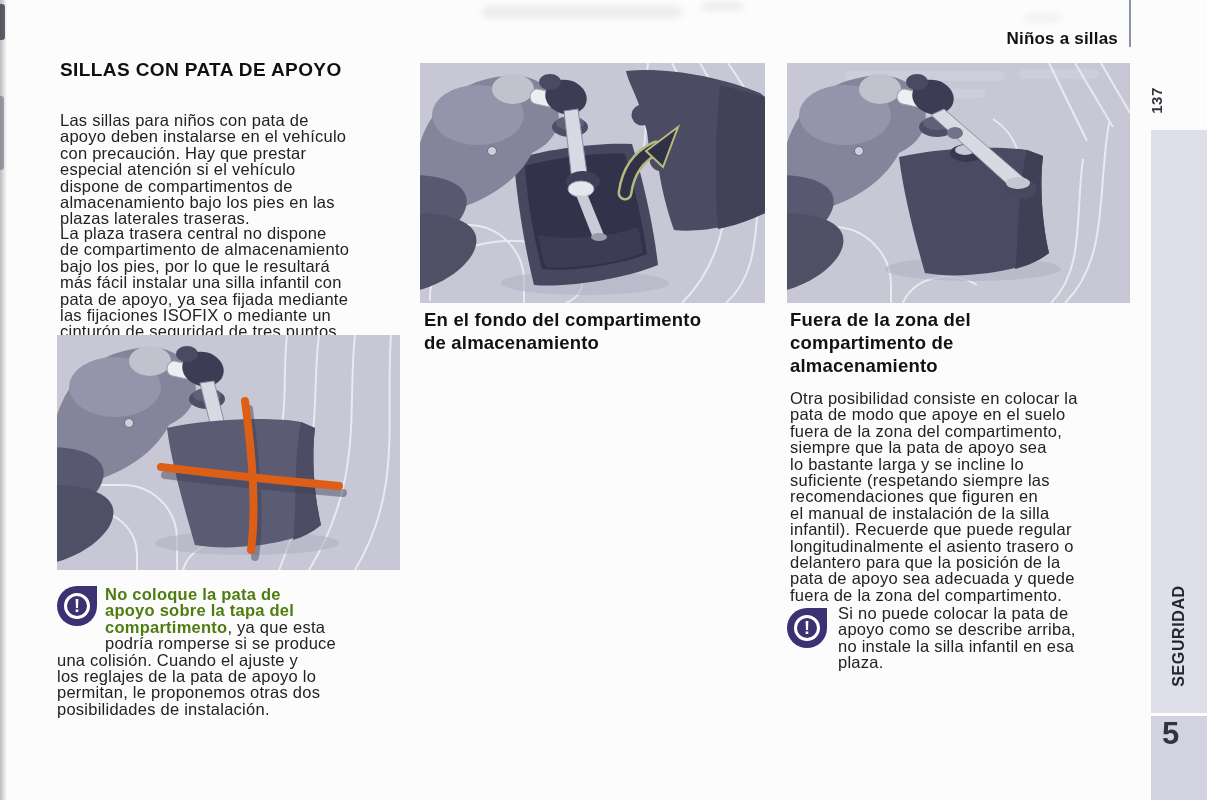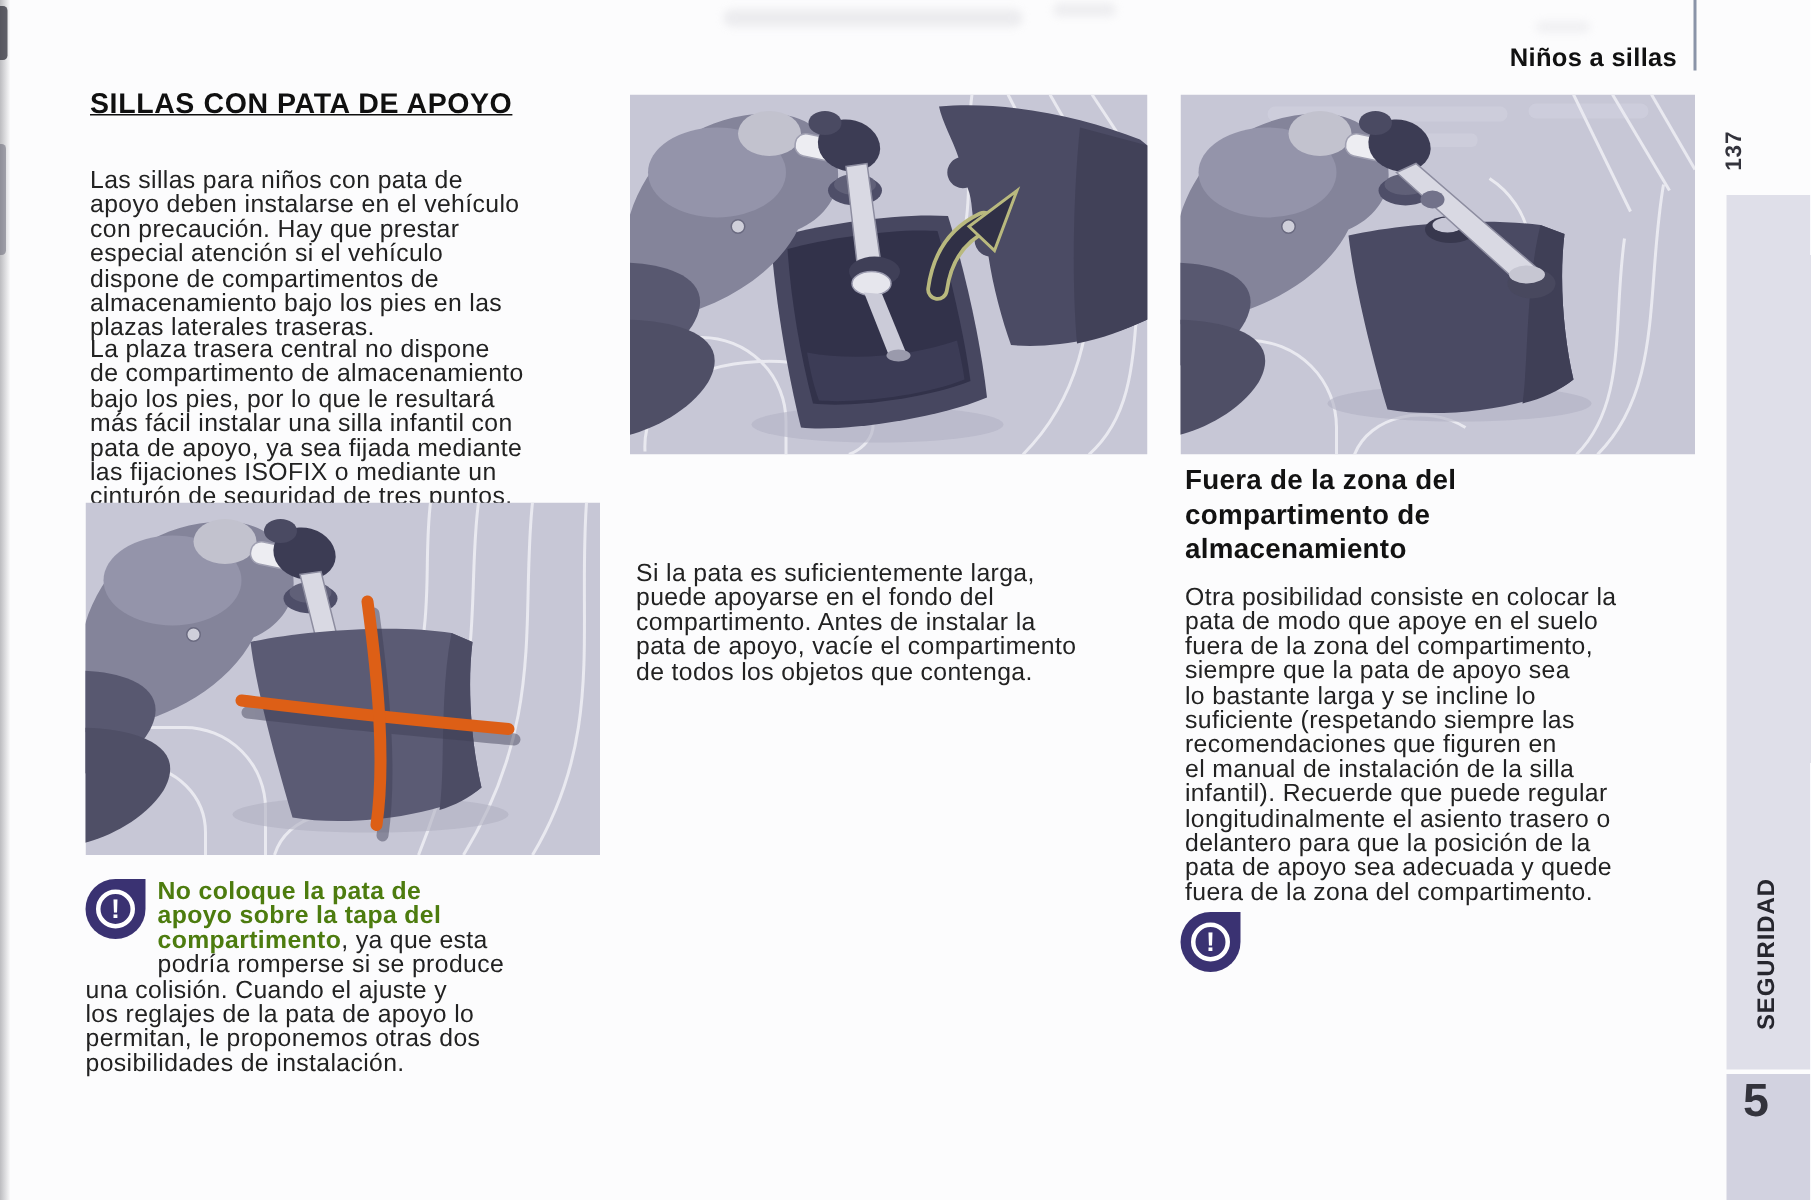--- a/index.html
+++ b/index.html
@@ -36,21 +36,21 @@
     display:flex; align-items:center; justify-content:center; }
   .sidebar-label-wrap span { transform:rotate(-90deg); white-space:nowrap;
     font-weight:bold; font-size:16px; letter-spacing:.6px; color:#26262e; }
   .chapter-tab { position:absolute; left:1151px; top:716px; width:56px; height:84px;
     background:#d2d2e0; }
   .chapter-tab span { position:absolute; left:11px; top:0px;
     font-size:31px; font-weight:bold; color:#33333c; }
 
   
   .title { position:absolute; left:60px; top:59px;
-    font-size:19px; font-weight:bold; letter-spacing:.4px; color:#101010;text-decoration:underline; }
+    font-size:19px; font-weight:bold; letter-spacing:.4px; color:#101010; }
   .body-text { font-size:16.5px; line-height:16.4px; letter-spacing:.25px;
     white-space:pre-line; color:#222; }
   .heading { font-size:18.5px; line-height:23px; font-weight:bold;
     white-space:pre-line; color:#121212; letter-spacing:.2px; }
   #para-1 { position:absolute; left:60px; top:112px; width:356px; }
   #para-2 { position:absolute; left:60px; top:225px; width:356px; }
   #mid-heading { position:absolute; left:424px; top:308px; width:346px; }
   #mid-para { position:absolute; left:424px; top:374px; width:356px; }
   #right-heading { position:absolute; left:790px; top:308px; width:270px; }
   #right-para { position:absolute; left:790px; top:390px; width:360px; }
@@ -252,25 +252,22 @@
       <ellipse cx="130" cy="19" rx="11" ry="8" fill="#4a4a62"></ellipse>
       <ellipse cx="150" cy="64" rx="18" ry="10" fill="#4e4e68"></ellipse>
       <ellipse cx="150" cy="60" rx="14" ry="7" fill="#606078"></ellipse>
       <path d="M144,52 L157,46 L238,116 L228,128 Z" fill="#d9d9e3" stroke="#8d8da0" stroke-width="1"></path>
       <ellipse cx="168" cy="70" rx="8" ry="6" fill="#72728a"></ellipse>
       <ellipse cx="234" cy="126" rx="16" ry="10" fill="#48485e"></ellipse>
       <ellipse cx="231" cy="120" rx="12" ry="6" fill="#c6c6d2"></ellipse>
     </g>
   </svg>
 
-  <p id="mid-para" class="body-text">Si la pata es suficientemente larga,
-puede apoyarse en el fondo del
-compartimento. Antes de instalar la
-pata de apoyo, vacíe el compartimento
-de todos los objetos que contenga.</p>
+  <h2 id="mid-heading" class="heading">En el fondo del compartimento
+de almacenamiento</h2>
 
   <h2 id="right-heading" class="heading">Fuera de la zona del
 compartimento de
 almacenamiento</h2>
   <p id="right-para" class="body-text">Otra posibilidad consiste en colocar la
 pata de modo que apoye en el suelo
 fuera de la zona del compartimento,
 siempre que la pata de apoyo sea
 lo bastante larga y se incline lo
 suficiente (respetando siempre las
@@ -299,15 +296,19 @@
 permitan, le proponemos otras dos
 posibilidades de instalación.</span></p>
   </div>
 
   <div id="warning-right">
     <div class="warn-icon">
       <div class="warn-ring">
         <span class="warn-glyph">!</span>
       </div>
     </div>
+    <p class="body-text">Si no puede colocar la pata de
+apoyo como se describe arriba,
+no instale la silla infantil en esa
+plaza.</p>
   </div>
 
 </div>
 
 </body></html>

